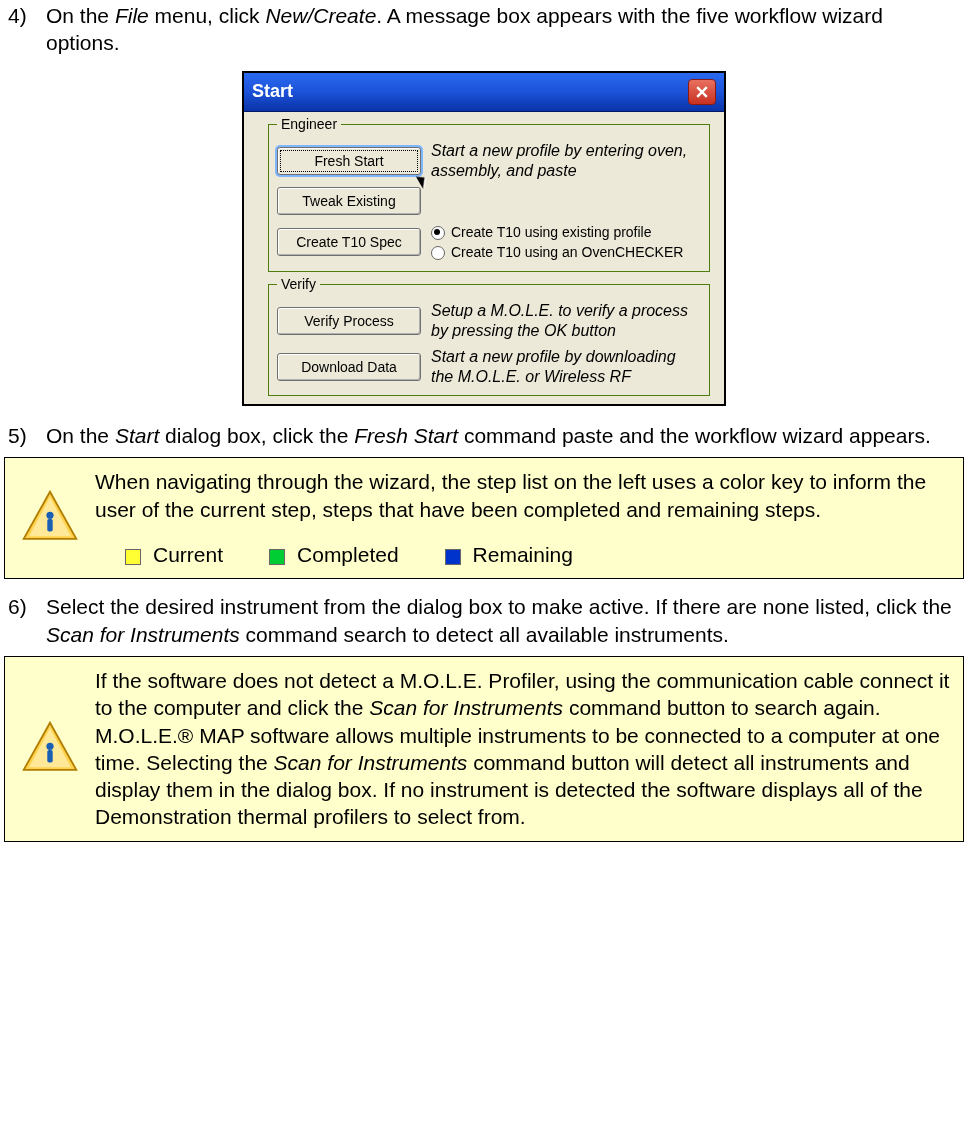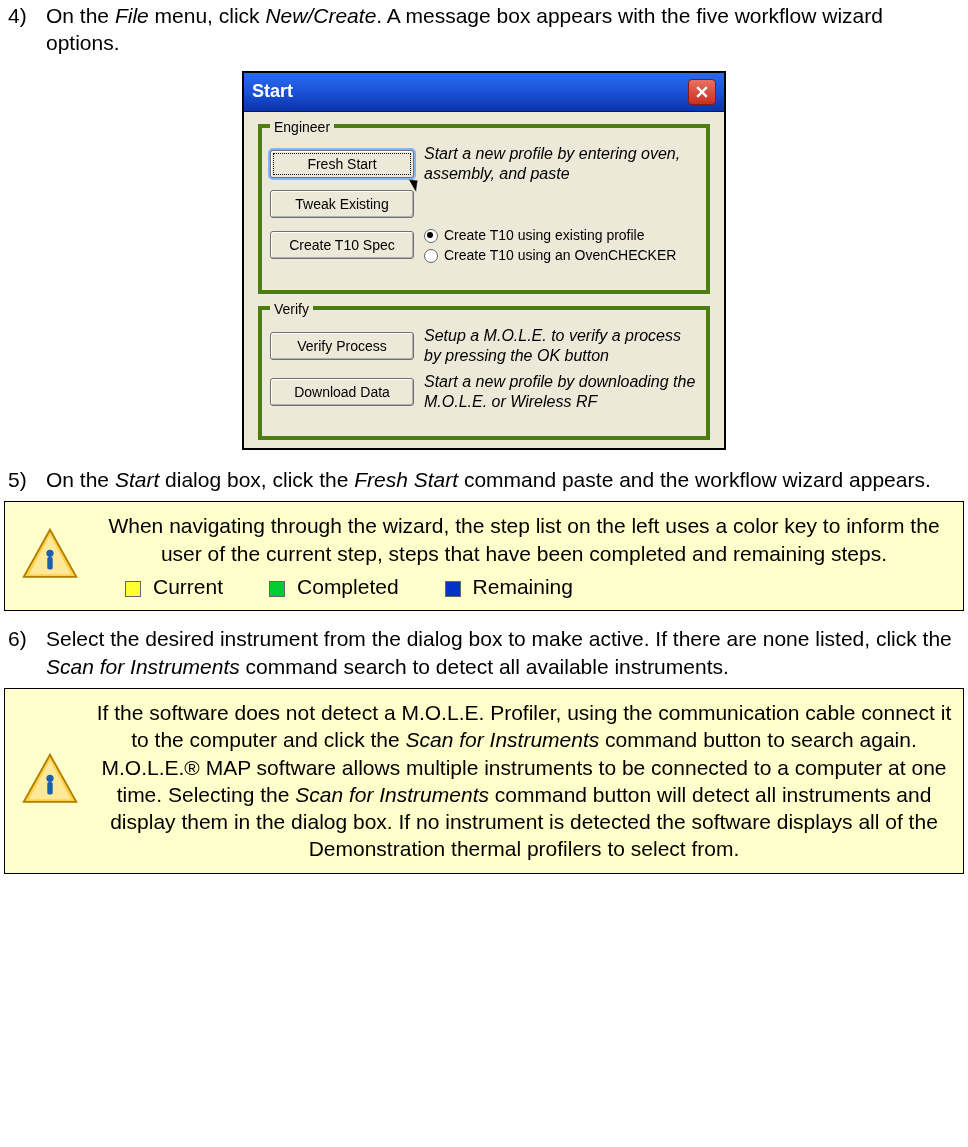--- a/index.html
+++ b/index.html
@@ -51,23 +51,23 @@
   }
   .closebtn {
     width: 26px; height: 24px;
     background: linear-gradient(to bottom,#e87060,#c83020);
     border:1px solid #8a1a10;
     border-radius:4px;
     display:flex;align-items:center;justify-content:center;
     color:#fff;font-weight:bold;font-size:16px;
   }
   .groupbox {
-    border:4px solid #4d7c0f;
-    margin:12px 14px 8px 14px;
-    padding: 10px 8px 18px 8px;
+    border:1px solid #4d7c0f;
+    margin:12px 14px 8px 24px;
+    padding: 10px 8px 2px 8px;
     position:relative;
   }
   .groupbox-title {
     position:absolute;
     top:-10px; left:8px;
     background:#ece9d8;
     padding:0 4px;
     font-size:14px;
   }
   .row {
@@ -123,22 +123,22 @@
     display:flex;
     align-items:center;
     padding: 10px 10px 10px 6px;
     gap:6px;
   }
   .note-icon-cell{flex:0 0 78px;display:flex;align-items:center;justify-content:center;}
   .note-icon {
     width:58px;height:58px;position:relative;
   }
   .note-icon svg{width:58px;height:58px;}
-  .note-body{flex:1;font-size:21px;line-height:1.3;text-align:center;}
-  .legend-row{display:flex;gap:46px;margin-top:6px;align-items:center;padding-left:30px;}
+  .note-body{flex:1;font-size:21px;line-height:1.3;}
+  .legend-row{display:flex;gap:46px;margin-top:18px;align-items:center;padding-left:30px;}
   .swatch{width:14px;height:14px;display:inline-block;border:1px solid #666;margin-right:12px;vertical-align:middle;}
   .sw-yellow{background:#ffff33;}
   .sw-green{background:#00cc33;}
   .sw-blue{background:#0033cc;}
 </style>
 </head>
 <body>
 
 <div class="step">
   <div class="step-num">4)</div>

